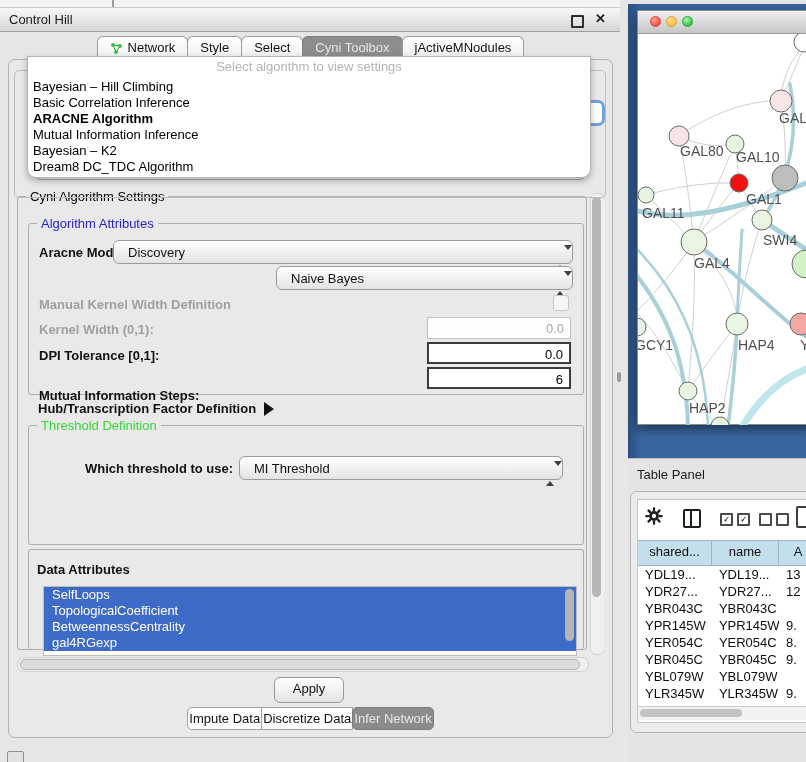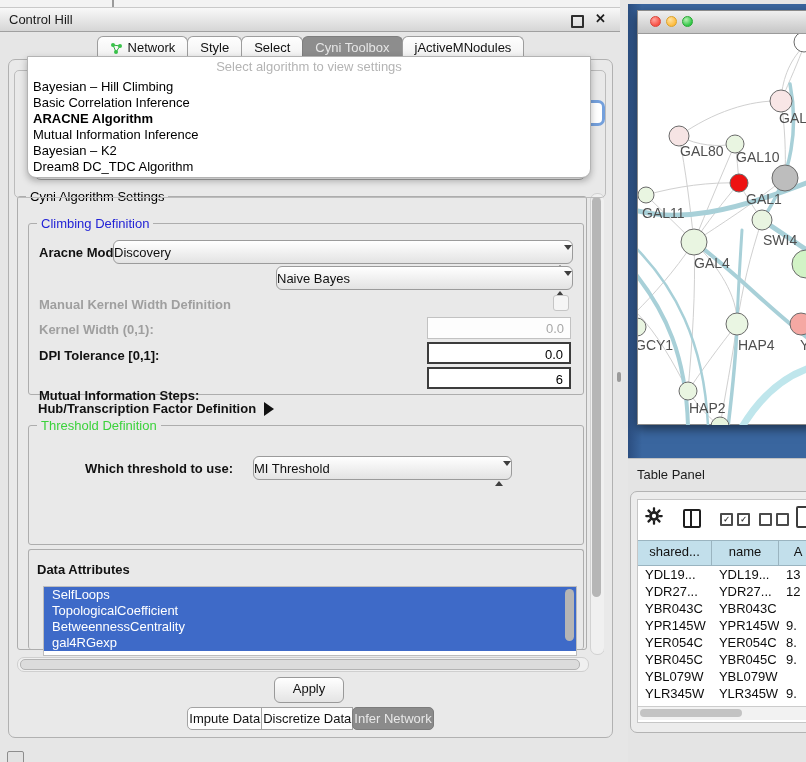--- a/index.html
+++ b/index.html
@@ -44,21 +44,21 @@
   .vscroll .thumb{position:absolute;left:1px;top:3px;width:9px;height:400px;background:#b6b6b6;border-radius:5px}
   .hscroll{position:absolute;left:3px;top:466px;width:570px;height:13px;background:#f0f0f0;border:1px solid #cfcfcf;border-radius:7px}
   .hscroll .thumb{position:absolute;left:2px;top:1px;width:558px;height:9px;background:#dcdcdc;border:1px solid #b3b3b3;border-radius:5px}
   .group{position:absolute;border:1px solid #adadad;border-radius:3px}
   .gtitle{position:absolute;top:-8px;left:8px;background:#e9e9e9;padding:0 4px;font-size:13px;white-space:nowrap}
   .gtitle.blue{color:#2323d6}
   .gtitle.green{color:#3bd23b}
   .lbl{position:absolute;font-size:13px;font-weight:bold;color:#111;white-space:nowrap}
   .lbl.dis{color:#9f9f9f}
   .combo{position:absolute;height:24px;border:1px solid #9b9b9b;border-radius:6px;
-    background:linear-gradient(#ffffff,#e3e3e3);font-size:13px;color:#111;line-height:24px;padding-left:0;box-sizing:border-box}
+    background:linear-gradient(#ffffff,#e3e3e3);font-size:13px;color:#111;line-height:24px;padding-left:14px;box-sizing:border-box}
   .spinner{position:absolute;right:8px;top:5px;width:8px}
   .spinner .up{width:0;height:0;border-left:4px solid transparent;border-right:4px solid transparent;border-bottom:5px solid #3f3f3f;margin-bottom:3px}
   .spinner .dn{width:0;height:0;border-left:4px solid transparent;border-right:4px solid transparent;border-top:5px solid #3f3f3f}
   .tin{position:absolute;height:22px;background:#fff;font-size:13px;text-align:right;
     padding-right:6px;box-sizing:border-box;line-height:22px}
   .tin.light{border:1px solid #c2c2c2;color:#a8a8a8;background:#fdfdfd}
   .tin.dark{border:2px solid #3c3c3c;color:#000}
   .tin.mid{border:2px solid #9a9a9a;color:#000}
   .chk{position:absolute;width:14px;height:14px;border:1px solid #c5c5c5;border-radius:3px;background:#f5f5f5}
   .tri-r{display:inline-block;width:0;height:0;border-top:7px solid transparent;border-bottom:7px solid transparent;border-left:10px solid #111;vertical-align:-3px;margin-left:8px}
@@ -163,21 +163,21 @@
           <li>Bayesian – K2</li>
           <li>Dream8 DC_TDC Algorithm</li>
         </ul>
     </div>
 
     <div class="settings">
       <div class="group" style="left:3px;top:5px;width:568px;height:452px">
         <span class="gtitle">Cyni Algorithm Settings</span>
 
         <div class="group" style="left:10px;top:26px;width:554px;height:170px">
-          <span class="gtitle blue">Climbing Definition</span>
+          <span class="gtitle blue">Algorithm Attributes</span>
           <span class="lbl" style="left:10px;top:21px">Aracne Mode:</span>
           <div class="combo" style="left:84px;top:16px;width:460px">
             <span>Discovery</span>
             <span class="spinner"><span class="up"></span><span class="dn"></span></span>
           </div>
           <div class="combo" style="left:247px;top:42px;width:297px">
             <span>Naive Bayes</span>
             <span class="spinner"><span class="up"></span><span class="dn"></span></span>
           </div>
           <span class="lbl dis" style="left:10px;top:73px">Manual Kernel Width Definition</span>
@@ -188,21 +188,21 @@
           <div class="tin dark" style="left:398px;top:118px;width:144px">0.0</div>
           <span class="lbl" style="left:10px;top:164px">Mutual Information Steps:</span>
           <div class="tin dark" style="left:398px;top:143px;width:144px">6</div>
         </div>
 
         <span class="lbl" style="left:20px;top:204px;font-weight:bold"><span>Hub/Transcription Factor Definition</span><span class="tri-r"></span></span>
 
         <div class="group" style="left:10px;top:228px;width:554px;height:118px">
           <span class="gtitle green">Threshold Definition</span>
           <span class="lbl" style="left:56px;top:35px">Which threshold to use:</span>
-          <div class="combo" style="left:224px;top:30px;width:259px">
+          <div class="combo" style="left:210px;top:30px;width:324px">
             <span>MI Threshold</span>
             <span class="spinner"><span class="up"></span><span class="dn"></span></span>
           </div>
         </div>
 
         <div class="group" style="left:10px;top:352px;width:554px;height:99px;border-bottom:none">
           <span class="lbl" style="left:8px;top:12px">Data Attributes</span>
           <div class="attr-list">
             <div id="attr-items">
                 <div class="item">SelfLoops</div>

